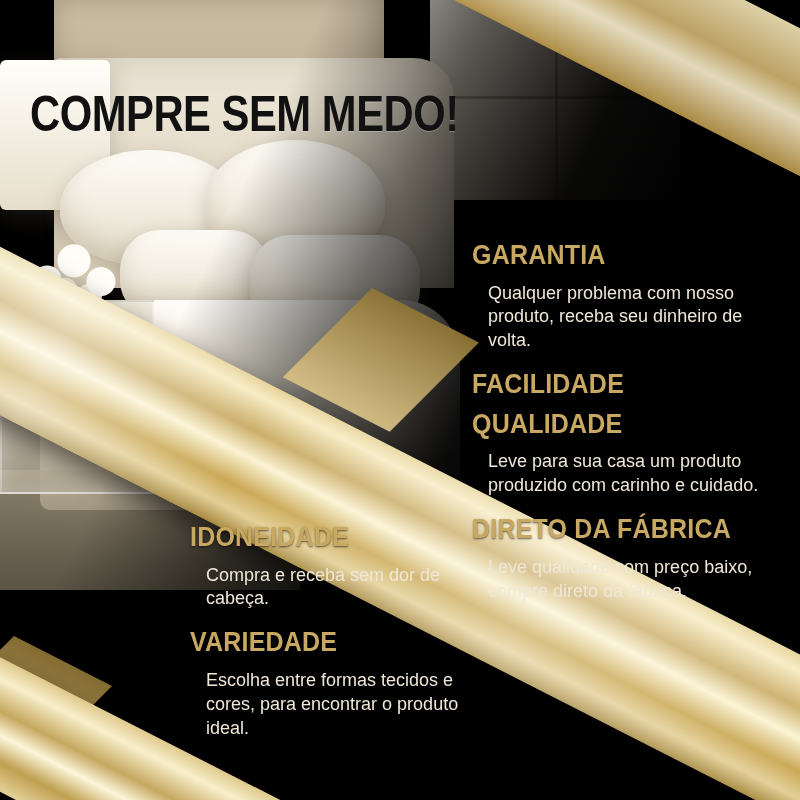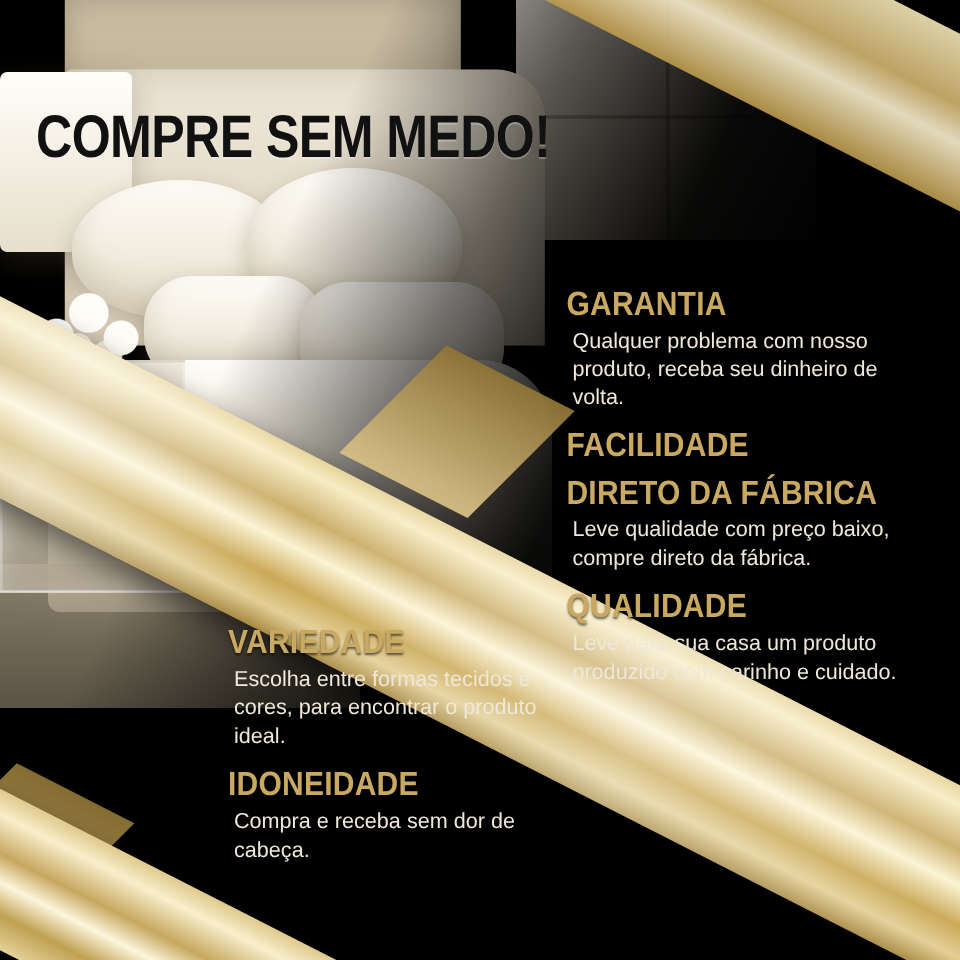--- a/index.html
+++ b/index.html
@@ -205,21 +205,21 @@
     transform: scaleY(1.12);
     transform-origin: center top;
     margin: 0 0 7px 0;
     line-height: 1.02;
     text-shadow: 0 1px 2px rgba(0,0,0,.6);
   }
   .b-body {
     font-size: 18px;
     color: #efe7d8;
     line-height: 1.33;
-    margin: 5px;
+    margin: 16px;
     font-weight: 400;
   }
 </style>
 </head>
 <body>
 
 <div id="canvas">
 
   <div class="photo">
     <div class="hb"></div>
@@ -249,33 +249,33 @@
 
   <div class="col col-right">
     <div class="block">
       <p class="b-title">GARANTIA</p>
       <p class="b-body">Qualquer problema com nosso produto, receba seu dinheiro de volta.</p>
     </div>
     <div class="block">
       <p class="b-title">FACILIDADE</p>
     </div>
     <div class="block">
+      <p class="b-title">QUALIDADE</p>
+      <p class="b-body">Leve para sua casa um produto produzido com carinho e cuidado.</p>
+    </div>
+    <div class="block">
       <p class="b-title">DIRETO DA FÁBRICA</p>
       <p class="b-body">Leve qualidade com preço baixo, compre direto da fábrica.</p>
     </div>
-    <div class="block">
-      <p class="b-title">QUALIDADE</p>
-      <p class="b-body">Leve para sua casa um produto produzido com carinho e cuidado.</p>
-    </div>
   </div>
 
   <div class="col col-left">
+    <div class="block">
+      <p class="b-title">IDONEIDADE</p>
+      <p class="b-body">Compra e receba sem dor de cabeça.</p>
+    </div>
     <div class="block">
       <p class="b-title">VARIEDADE</p>
       <p class="b-body">Escolha entre formas tecidos e cores, para encontrar o produto ideal.</p>
     </div>
-    <div class="block">
-      <p class="b-title">IDONEIDADE</p>
-      <p class="b-body">Compra e receba sem dor de cabeça.</p>
-    </div>
   </div>
 
 </div>
 
 </body></html>

